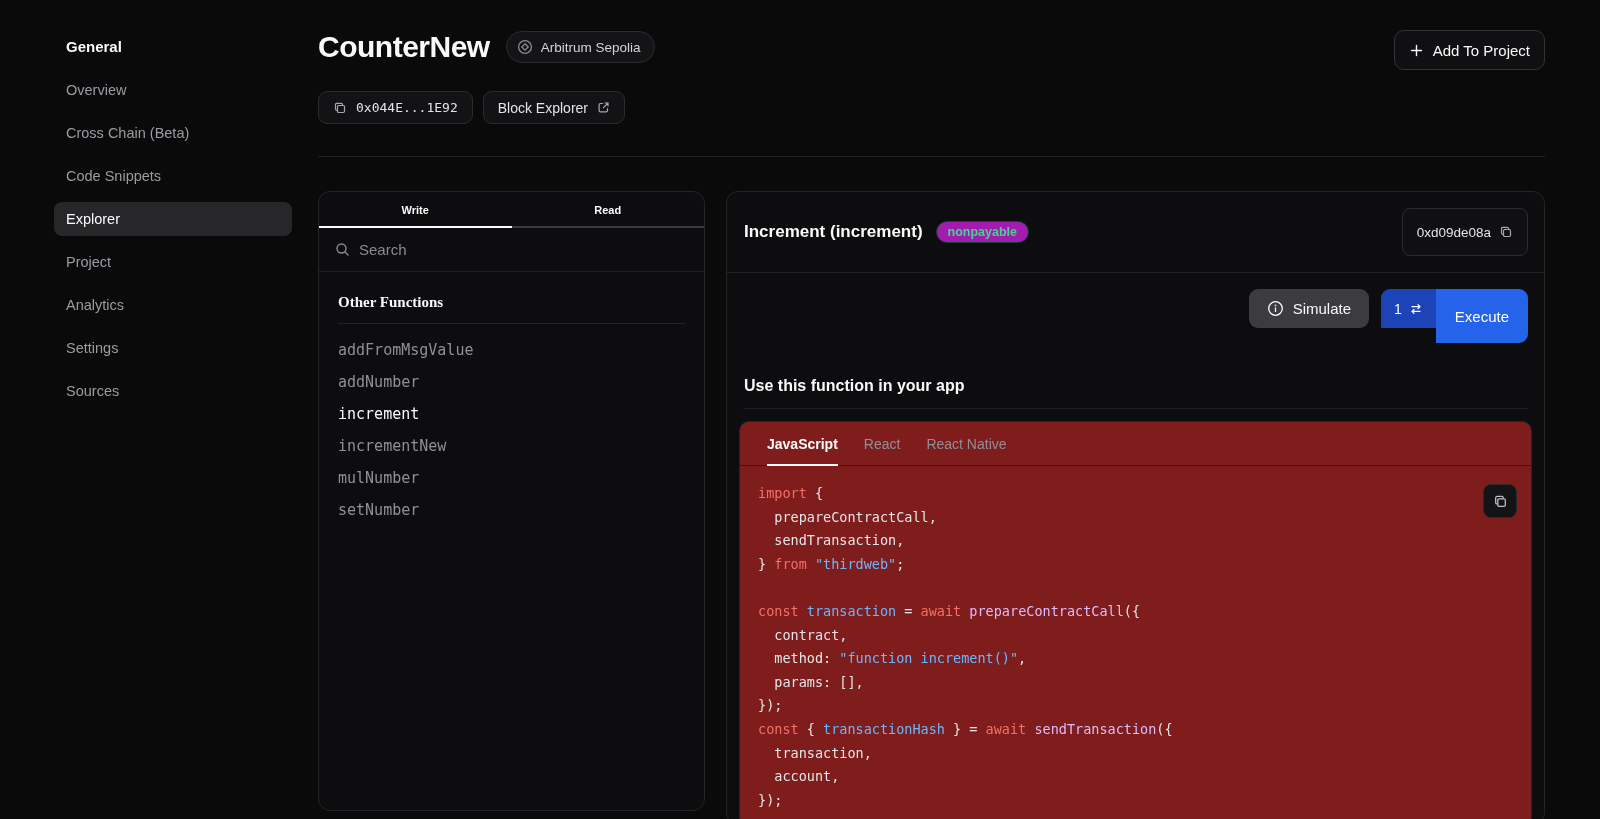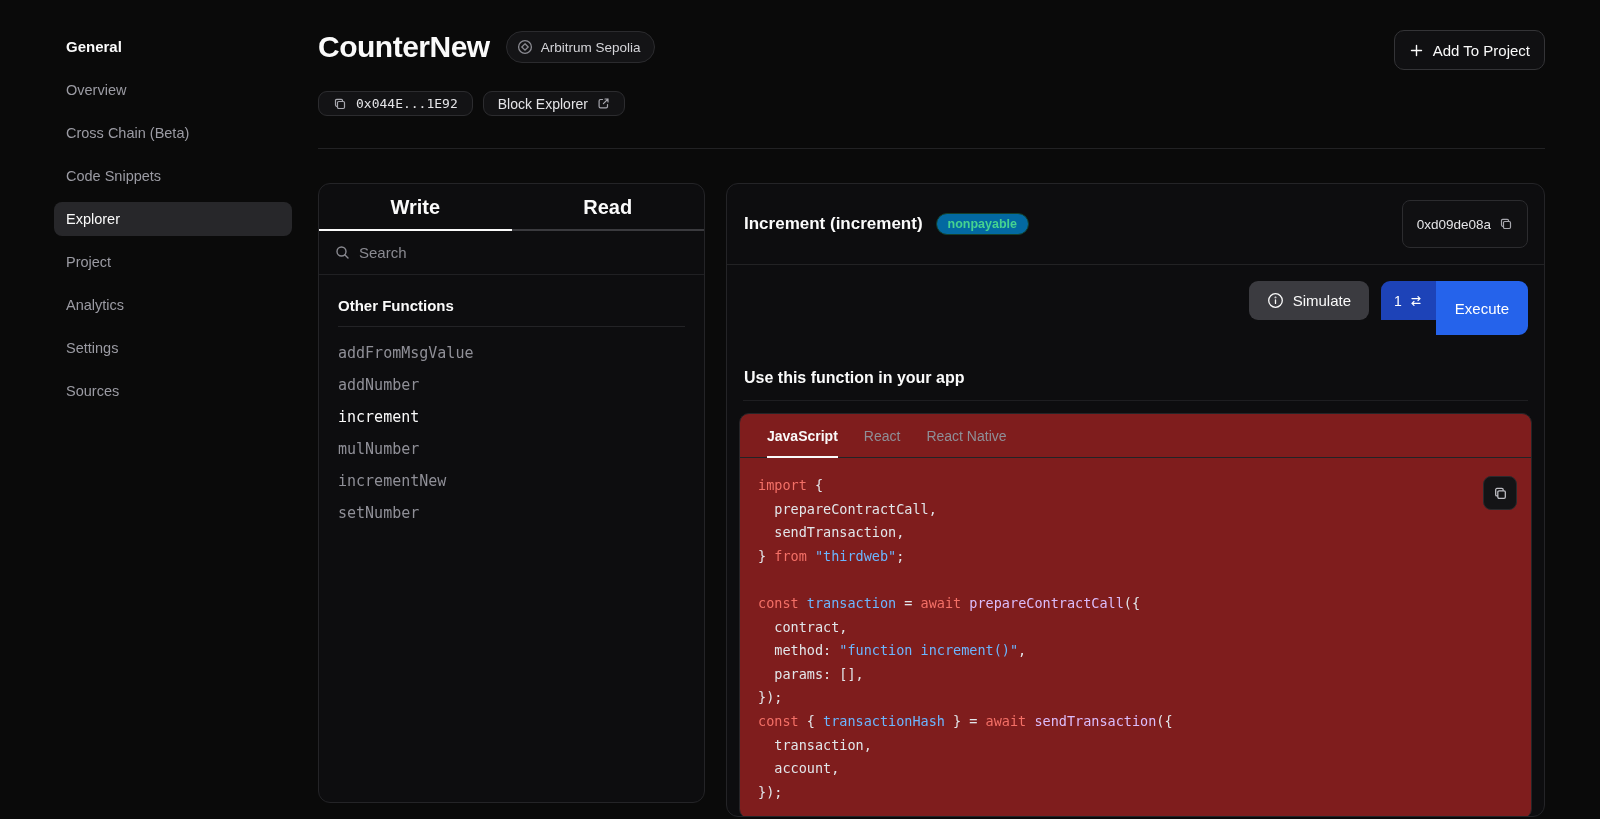--- a/index.html
+++ b/index.html
@@ -27,61 +27,61 @@
   .page-title { font-size: 30px; font-weight: 700; letter-spacing: -0.5px; }
   .network-badge {
     display: inline-flex; align-items: center; gap: 8px; height: 32px; padding: 0 14px 0 10px;
     border: 1px solid #2b2b2e; background: #141416; border-radius: 999px;
     font-size: 13.5px; color: #d4d4d8; cursor: pointer;
   }
   .chain-ic { width: 16px; height: 16px; color: #8b8b92; }
   .btn {
     display: inline-flex; align-items: center; gap: 9px; border: 1px solid #2c2c2f;
     background: #131315; color: #e4e4e7; border-radius: 9px; font-size: 14px;
-    padding: 0 14px; height: 25px; cursor: pointer; font-family: "Liberation Sans", sans-serif;
+    padding: 0 14px; height: 33px; cursor: pointer; font-family: "Liberation Sans", sans-serif;
   }
   .btn svg { flex: 0 0 auto; }
   .add-project-btn { height: 40px; border-radius: 10px; font-size: 15px; border-color: #343437; background: #101012; color: #fafafa; }
   .addr-row { display: flex; gap: 10px; margin-top: 21px; }
   .addr-btn { font-family: "DejaVu Sans Mono", monospace; font-size: 13px; }
   .header-divider { border: 0; border-top: 1px solid #222224; margin-top: 32px; }
 
   
   .content { display: flex; gap: 21px; margin-top: 34px; align-items: flex-start; }
   .panel { border: 1px solid #242427; border-radius: 12px; background: #0d0d0f; overflow: hidden; }
   .fn-panel { width: 387px; height: 620px; flex: 0 0 387px; }
 
   .rw-tabs { display: flex; }
   .rw-tab {
-    flex: 1; text-align: center; font-size: 20px; font-weight: 600; color: #fafafa;
+    flex: 1; text-align: center; font-size: 11px; font-weight: 600; color: #fafafa;
     padding: 12px 0 10px; border-bottom: 2px solid #3a3a3e; cursor: pointer;
   }
   .rw-tab.active { border-bottom-color: #fafafa; }
   .search-row { display: flex; align-items: center; gap: 9px; padding: 13px 16px; border-bottom: 1px solid #202023; }
   .search-row svg { color: #8a8a91; }
   .search-input {
     background: transparent; border: 0; outline: none; color: #e4e4e7;
     font-size: 15px; width: 100%; font-family: "Liberation Sans", sans-serif;
   }
   .search-input::placeholder { color: #8a8a91; }
   .fn-section { padding: 22px 19px; }
-  .fn-section-title { font-size: 15px; font-weight: 700; color: #fafafa; padding-bottom: 12px; border-bottom: 1px solid #232326; }
+  .fn-section-title { font-size: 15px; font-weight: 700; color: #fafafa; padding-bottom: 12px; border-bottom: 1px solid #232326; font-family: Liberation Serif, serif; }
   .fn-list { margin-top: 10px; }
   .fn-item {
     font-family: "DejaVu Sans Mono", monospace; font-size: 15px; color: #8f8f97;
     padding: 7px 0; cursor: pointer;
   }
   .fn-item.active { color: #fafafa; }
 
   .detail-panel { flex: 1; height: 634px; border-radius: 12px 12px 12px 12px; }
   .detail-header { display: flex; align-items: center; justify-content: space-between; padding: 16px 16px 16px 17px; }
   .detail-title-wrap { display: flex; align-items: center; gap: 13px; }
   .detail-title { font-size: 17px; font-weight: 600; }
   .mut-badge {
-    font-size: 12.5px; font-weight: 600; color: #46d390; background: #0369a1;
+    font-size: 12.5px; font-weight: 600; color: #46d390; background: #a21caf;
     border: 1px solid #14402c; padding: 3px 11px; border-radius: 999px;
   }
   .selector-btn { height: 48px; border-radius: 8px; background: #101012; font-size: 13.5px; gap: 8px; }
   .detail-divider { border: 0; border-top: 1px solid #222224; }
   .action-row { display: flex; justify-content: flex-end; gap: 12px; padding: 16px 16px 0; }
   .simulate-btn {
     display: inline-flex; align-items: center; gap: 9px; background: #3b3b40; border: 0;
     color: #fafafa; font-size: 15px; font-weight: 500; height: 39px; padding: 0 18px;
     border-radius: 9px; cursor: pointer; font-family: "Liberation Sans", sans-serif;
   }
@@ -197,22 +197,22 @@
           </svg>
         </span>
         <input class="search-input" type="text" placeholder="Search" style="">
       </div>
       <div class="fn-section">
         <div class="fn-section-title">Other Functions</div>
         <div class="fn-list" id="fn-list">
             <div class="fn-item">addFromMsgValue</div>
             <div class="fn-item">addNumber</div>
             <div class="fn-item active">increment</div>
+            <div class="fn-item">incrementNew</div>
             <div class="fn-item">mulNumber</div>
-            <div class="fn-item">incrementNew</div>
             <div class="fn-item">setNumber</div>
           </div>
       </div>
     </section>
 
     <section class="panel detail-panel">
       <div class="detail-header">
         <div class="detail-title-wrap">
           <span class="detail-title">Increment (increment)</span>
           <span class="mut-badge">nonpayable</span>

